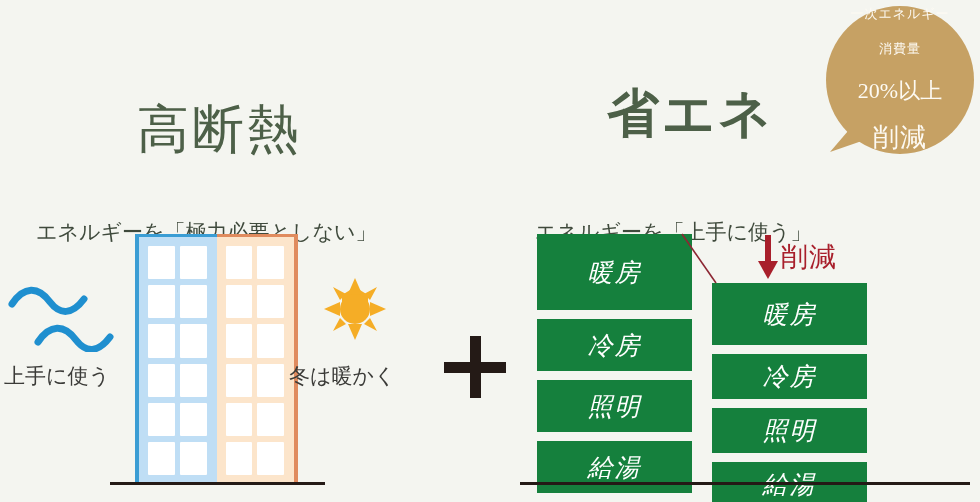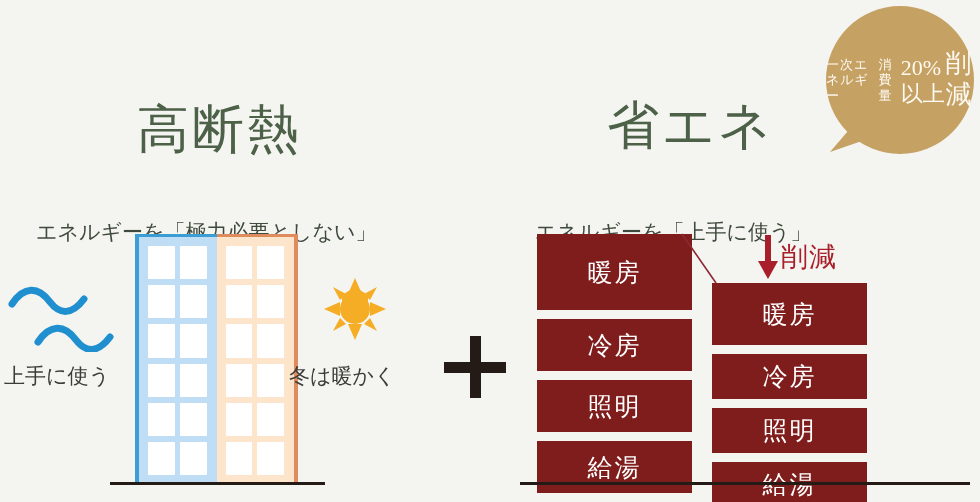--- a/index.html
+++ b/index.html
@@ -115,37 +115,38 @@
     background: #241a16;
   }
   #plus-sign .bar-v {
     position: absolute; left: 26px; top: 0; width: 11px; height: 62px;
     background: #241a16;
   }
 
   
   #right-panel { position: absolute; left: 440px; top: 0; width: 540px; height: 502px; }
 
-  #title-saving { left: 607px; top: 100px; }
+  #title-saving { left: 607px; top: 88px; font-weight: bold; }
   #subtitle-saving { left: 535px; top: 183px; }
 
   .bar-col { position: absolute; }
   #bar-col-before { left: 537px; top: 234px; width: 155px; }
   #bar-col-after  { left: 712px; top: 283px; width: 155px; }
 
   .ebar {
     box-sizing: border-box;
-    background: #7f1d1d;
+    background: #15803d;
     color: #ffffff;
     display: flex;
     align-items: center;
     justify-content: center;
     font-size: 25px;
     letter-spacing: 2px;
     margin-bottom: 9px;
+    font-style: italic;
   }
 
   
   #reduction-connector {
     position: absolute;
     left: 680px; top: 230px;
     width: 60px; height: 60px;
     overflow: visible;
   }
 
@@ -180,23 +181,23 @@
   }
   #energy-badge .bubble-tail {
     position: absolute;
     left: 4px; top: 88px;
   }
   #energy-badge .badge-content {
     position: absolute;
     left: 0; top: 0;
     width: 148px; height: 148px;
     display: flex;
-    flex-direction: row;
+    flex-direction: column;
     align-items: center;
-    justify-content: flex-end;
+    justify-content: space-between;
     color: #fdfaf3;
     line-height: 1.18;
   }
   .badge-line-sm { font-size: 13px; letter-spacing: 1px; }
   .badge-line-lg { font-size: 22px; letter-spacing: 0px; margin-top: 2px; }
   .badge-line-md { font-size: 26px; letter-spacing: 1px; }
 </style>
 </head>
 <body>
 

